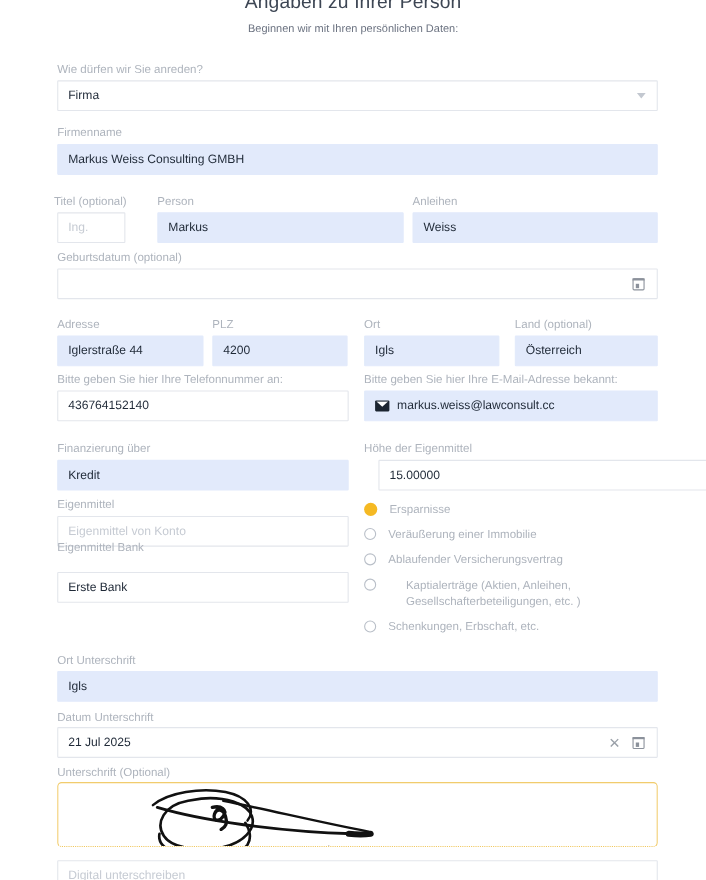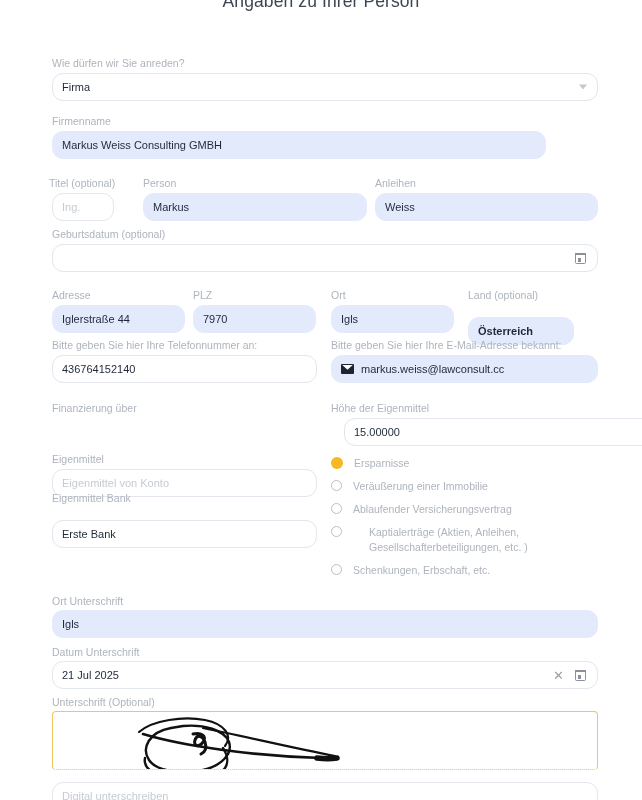--- a/index.html
+++ b/index.html
@@ -41,21 +41,21 @@
   
   .fld-label {
     position: absolute;
     font-size: 10.5px;
     color: #aeb4bd;
     white-space: nowrap;
   }
   .ctl {
     position: absolute;
     height: 28px;
-    border-radius: 11px;
+    border-radius: 1px;
     border: 1px solid #e3e6ec;
     background: #ffffff;
     display: flex;
     align-items: center;
     padding: 0 9px;
     font-size: 11px;
     color: #1f2a37;
     overflow: hidden;
     white-space: nowrap;
   }
@@ -160,29 +160,30 @@
     overflow: hidden;
   }
   .sig-box svg { display: block; }
 </style>
 </head>
 <body>
 
 <div class="page">
 
   <div class="hdr-title">Angaben zu Ihrer Person</div>
+  <div class="hdr-sub">Beginnen wir mit Ihren persönlichen Daten:</div>
 
   <div class="fld-label" style="left:52px; top:57px;">Wie dürfen wir Sie anreden?</div>
   <div class="ctl" style="left:52px; top:73px; width:546px;">
     <span class="val">Firma</span>
     <span class="sel-arrow"></span>
   </div>
 
   <div class="fld-label" style="left:52px; top:115px;">Firmenname</div>
-  <div class="ctl filled" style="left:52px; top:131px; width:494px;align-items:center;">
+  <div class="ctl filled" style="left:52px; top:131px; width:546px;align-items:center;">
     <span class="val">Markus Weiss Consulting GMBH</span>
   </div>
 
   <div class="fld-label" style="left:49px; top:177px;">Titel (optional)</div>
   <div class="ctl" style="left:52px; top:193px; width:62px;">
     <span class="ph">Ing.</span>
   </div>
 
   <div class="fld-label" style="left:143px; top:177px;">Person</div>
   <div class="ctl filled" style="left:143px; top:193px; width:224px;">
@@ -200,45 +201,48 @@
     <span class="cal-ico" style="right:11px; top:8px;"></span>
   </div>
 
   <div class="fld-label" style="left:52px; top:289px;">Adresse</div>
   <div class="ctl filled" style="left:52px; top:305px; width:133px;">
     <span class="val">Iglerstraße 44</span>
   </div>
 
   <div class="fld-label" style="left:193px; top:289px;">PLZ</div>
   <div class="ctl filled" style="left:193px; top:305px; width:123px;">
-    <span class="val">7970</span>
+    <span class="val">4200</span>
   </div>
 
   <div class="fld-label" style="left:331px; top:289px;">Ort</div>
   <div class="ctl filled" style="left:331px; top:305px; width:123px;">
     <span class="val">Igls</span>
   </div>
 
   <div class="fld-label" style="left:468px; top:289px;">Land (optional)</div>
-  <div class="ctl filled" style="left:468px; top:317px; width:106px;font-weight:bold;">
+  <div class="ctl filled" style="left:468px; top:305px; width:130px;">
     <span class="val">Österreich</span>
   </div>
 
   <div class="fld-label" style="left:52px; top:339px;">Bitte geben Sie hier Ihre Telefonnummer an:</div>
   <div class="ctl" style="left:52px; top:355px; width:265px;">
     <span class="val">436764152140</span>
   </div>
 
   <div class="fld-label" style="left:331px; top:339px;">Bitte geben Sie hier Ihre E-Mail-Adresse bekannt:</div>
   <div class="ctl filled" style="left:331px; top:355px; width:267px;">
     <span class="env-ico"></span>
     <span class="val">markus.weiss@lawconsult.cc</span>
   </div>
 
   <div class="fld-label" style="left:52px; top:402px;">Finanzierung über</div>
+  <div class="ctl filled" style="left:52px; top:418px; width:265px;">
+    <span class="val">Kredit</span>
+  </div>
 
   <div class="fld-label" style="left:331px; top:402px;">Höhe der Eigenmittel</div>
   <div class="ctl" style="left:344px; top:418px; width:321px;">
     <span class="val">15.00000</span>
   </div>
 
   <div class="fld-label" style="left:52px; top:453px;">Eigenmittel</div>
   <div class="ctl" style="left:52px; top:469px; width:265px;">
     <span class="ph">Eigenmittel von Konto</span>
   </div>

